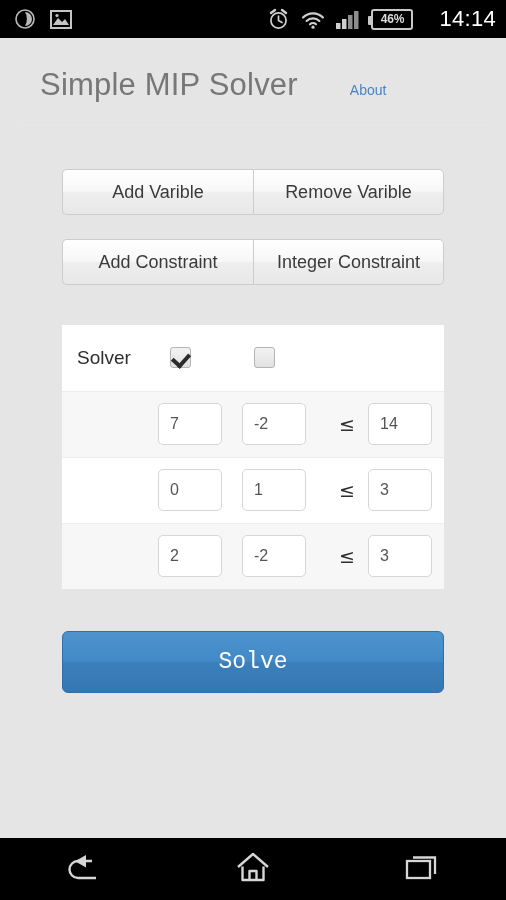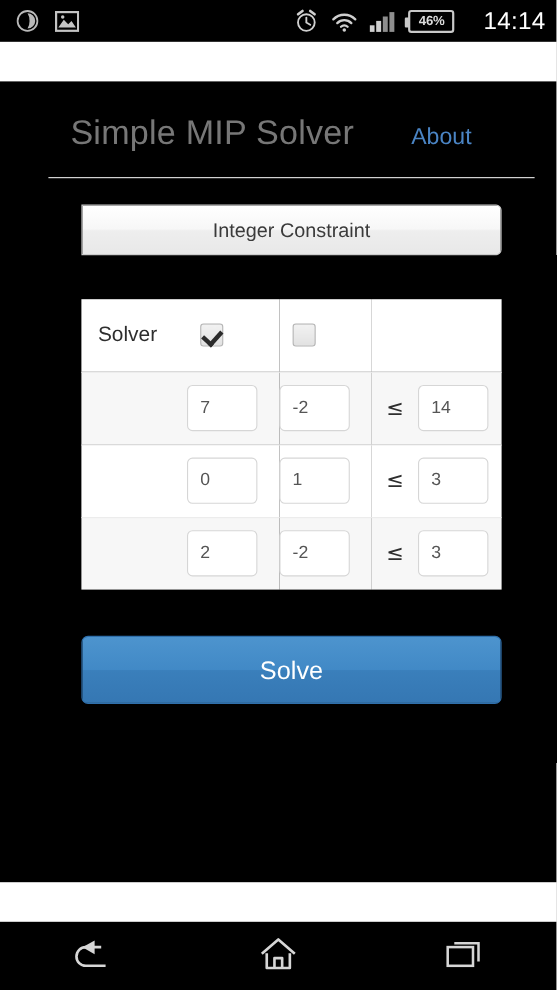--- a/index.html
+++ b/index.html
@@ -12,21 +12,20 @@
     overflow: hidden;
   }
 
   #screen {
     position: relative;
     width: 506px;
     height: 900px;
     background: #ffffff;
     display: flex;
     flex-direction: column;
-    gap: 36px;
   }
 
   
   .statusbar {
     height: 38px;
     background: #000000;
     display: flex;
     align-items: center;
     padding: 0 10px 0 14px;
     flex: 0 0 auto;
@@ -69,41 +68,40 @@
   .batt-text {
     color: #dcdcdc;
     font-size: 12px;
     font-weight: bold;
     letter-spacing: -0.2px;
   }
 
   
   .content {
     flex: 1 1 auto;
-    background: #000000;
+    background: #e5e5e5;
     position: relative;
     overflow: hidden;
-    padding-left: 24px;
   }
 
   .header {
     padding: 28px 20px 0 40px;
     display: flex;
     align-items: baseline;
   }
   .app-title {
     font-size: 31px;
     color: #777777;
     font-weight: normal;
     letter-spacing: 0.2px;
     line-height: 1.2;
   }
   .about-link {
     margin-left: 52px;
-    font-size: 21px;
+    font-size: 14px;
     color: #4a84c4;
     text-decoration: none;
     cursor: pointer;
   }
   .hr {
     margin: 22px 20px 0 20px;
     height: 1px;
     background: #e8e8e8;
   }
 
@@ -213,21 +211,21 @@
     margin: 42px auto 0 auto;
   }
   .solve-btn {
     width: 100%;
     height: 62px;
     border: 1px solid #2f6fab;
     border-radius: 6px;
     background: linear-gradient(to bottom, #4d94ce 0%, #4189c6 50%, #3a7fbb 51%, #3577b3 100%);
     color: #ffffff;
     font-size: 23px;
-    font-family: Liberation Sans, sans-serif;
+    font-family: Liberation Mono, monospace;
     cursor: pointer;
     display: flex;
     align-items: center;
     justify-content: center;
   }
 
   
   .navbar {
     height: 62px;
     background: #000000;
@@ -302,22 +300,27 @@
 
   <div class="content">
 
     <div class="header">
       <div class="app-title">Simple MIP Solver</div>
       <a class="about-link">About</a>
     </div>
 
     <div class="hr"></div>
 
+    <div class="btn-group g1">
+      <button class="btn left">Add Varible</button>
+      <button class="btn right">Remove Varible</button>
+    </div>
 
     <div class="btn-group g2">
+      <button class="btn left">Add Constraint</button>
       <button class="btn right">Integer Constraint</button>
     </div>
 
     <table class="model-table">
       <tbody>
 
         <tr class="plain">
           <td class="col-label">
             <span class="row-label">Solver</span>
           </td>

